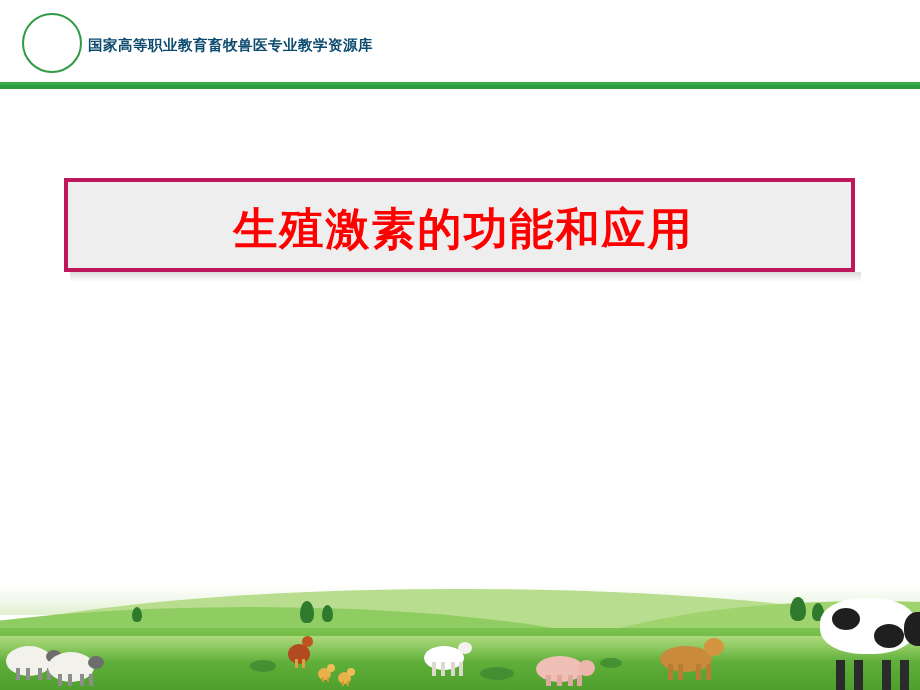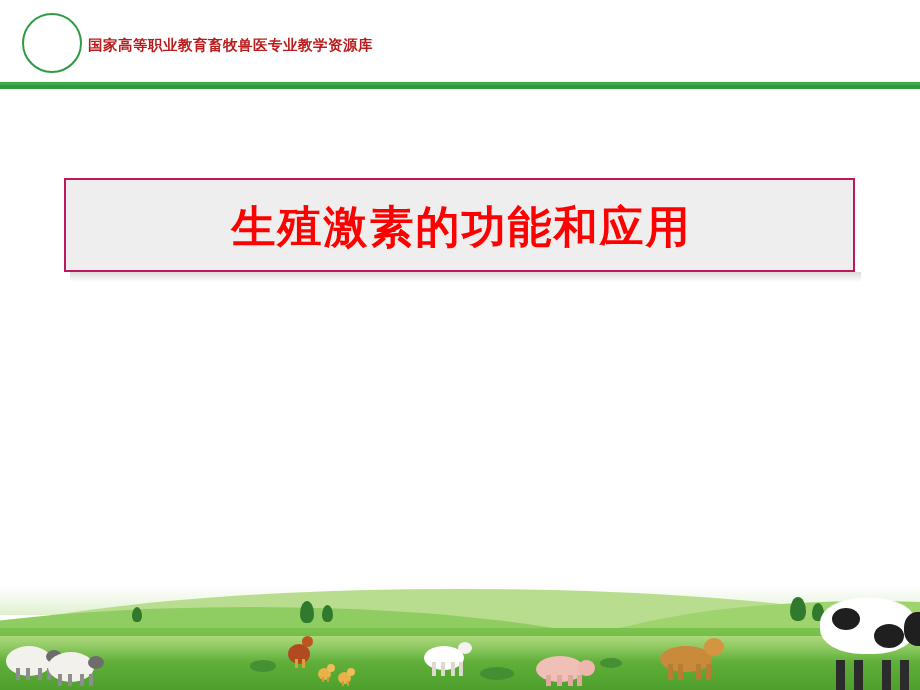--- a/index.html
+++ b/index.html
@@ -67,34 +67,34 @@
     background: #ffffff;
   }
 
   .header-title {
     position: absolute;
     left: 88px;
     top: 36px;
     font-family: "DejaVu Sans", sans-serif;
     font-size: 14.5px;
     font-weight: bold;
-    color: #b91c1c;
+    color: #0c4a6e;
     letter-spacing: 0.5px;
     white-space: nowrap;
   }
 
   
   .title-box {
     position: absolute;
     left: 64px;
     top: 178px;
     width: 791px;
     height: 94px;
     background: #eeeeee;
-    border: 2px solid #be185d;
+    border: 4px solid #be185d;
     box-sizing: border-box;
   }
   .title-box-shadow {
     position: absolute;
     left: 70px;
     top: 272px;
     width: 791px;
     height: 10px;
     background: linear-gradient(to bottom, rgba(150,150,150,0.35), rgba(255,255,255,0));
   }

